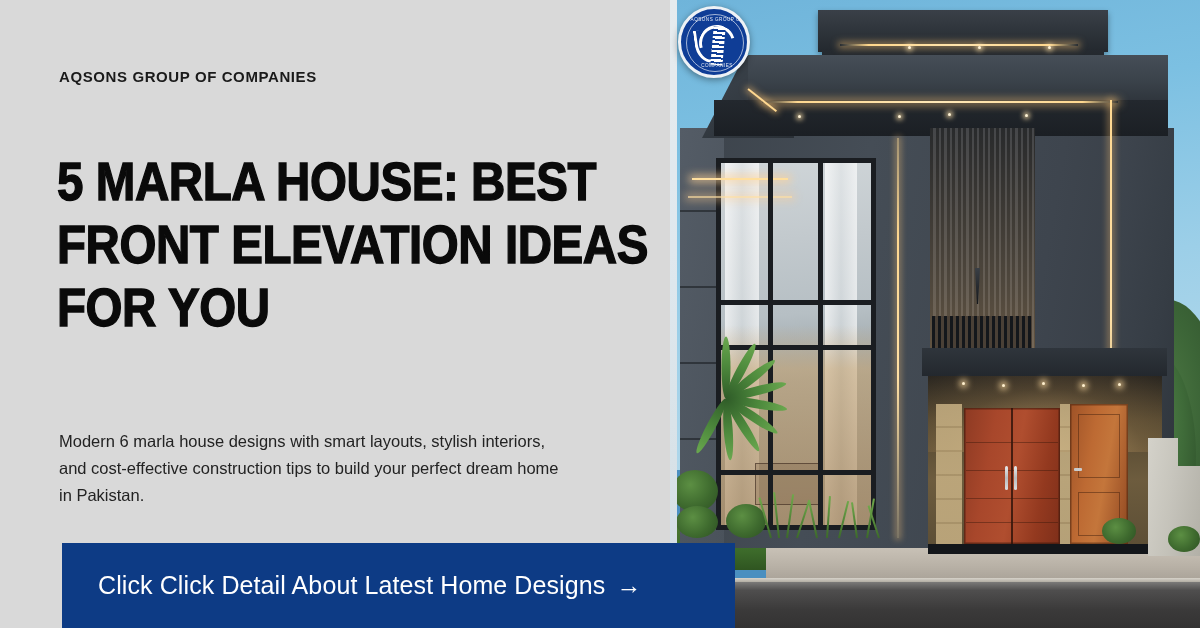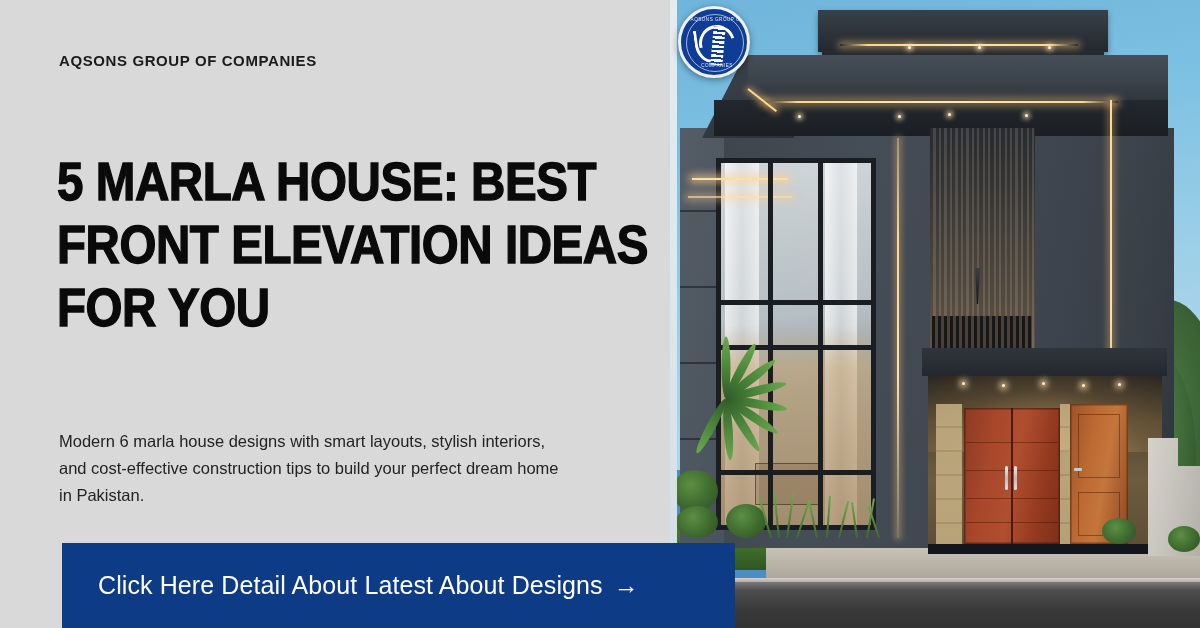--- a/index.html
+++ b/index.html
@@ -18,21 +18,21 @@
   }
 
   
   .left-panel {
     position:absolute; left:0; top:0;
     width:670px; height:628px;
     background:#d9d9d9;
   }
 
   .brand-eyebrow {
-    position:absolute; left:59px; top:52px;
+    position:absolute; left:59px; top:68px;
     font-size:15px; font-weight:700;
     letter-spacing:0.6px;
     color:#1a1a1a;
     white-space:nowrap;
   }
 
   .headline {
     position:absolute; left:57px; top:150px;
     width:600px;
     font-family:"Liberation Sans Narrow","Liberation Sans", sans-serif;
@@ -612,17 +612,17 @@
       <div class="logo-ring"></div>
       <div class="logo-swoop"></div>
       <div class="logo-a"></div>
       <div class="logo-tower"></div>
       <div class="logo-text-top">AQSONS GROUP OF</div>
       <div class="logo-text-bot">COMPANIES</div>
     </div>
   </div>
 
   <div class="cta-button">
-    <span class="cta-label">Click Here Detail About Latest About Designs</span>
+    <span class="cta-label">Click Click Detail About Latest Home Designs</span>
     <span class="cta-arrow">→</span>
   </div>
 
 </div>
 
 </body></html>

